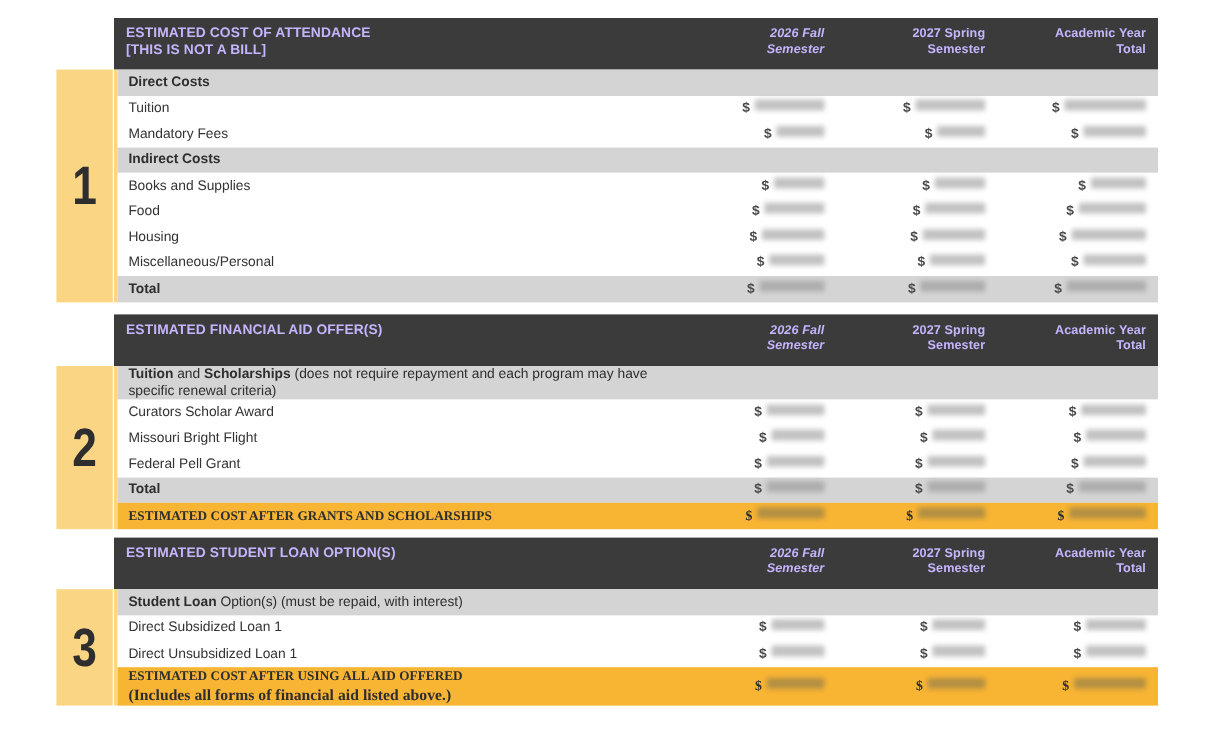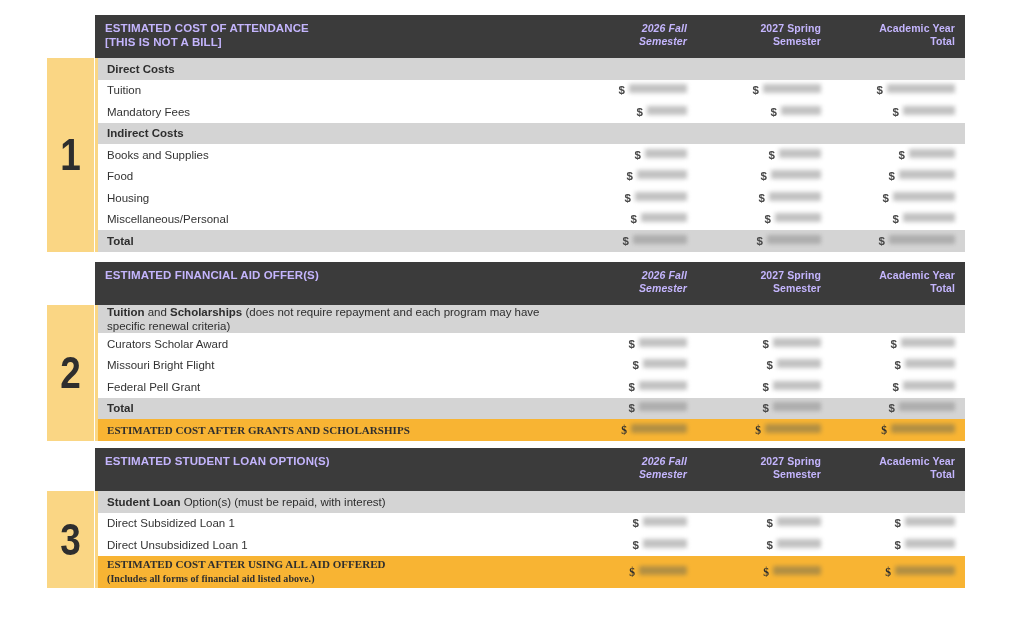--- a/index.html
+++ b/index.html
@@ -112,21 +112,21 @@
     color: #333333;
   }
   .row.shade .label,
   .row.gold  .label { font-weight: bold; color: #2e2e2e; }
   .row .label .reg { font-weight: normal; }
   .row .label .bold { font-weight: bold; }
 
   .row.gold .label { font-size: 11px; letter-spacing: 0.05px; }
   .row.gold .label .sub {
     display: block;
-    font-size: 10px;
+    font-size: 13px;
     font-weight: bold;
     padding-top: 1px;
   }
 
   
   .row .cell {
     width: 118px;
     flex: 0 0 118px;
     display: flex;
     justify-content: flex-end;

